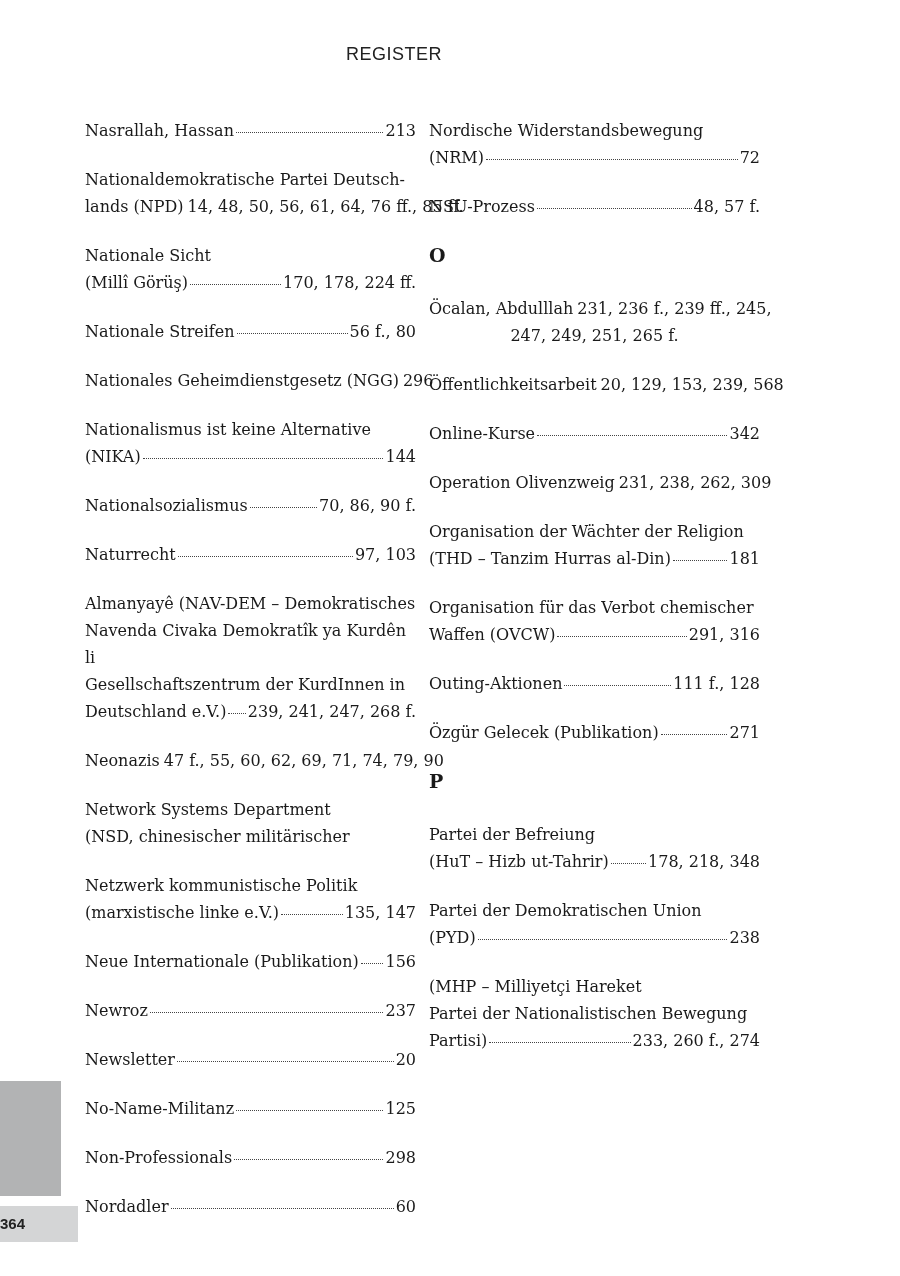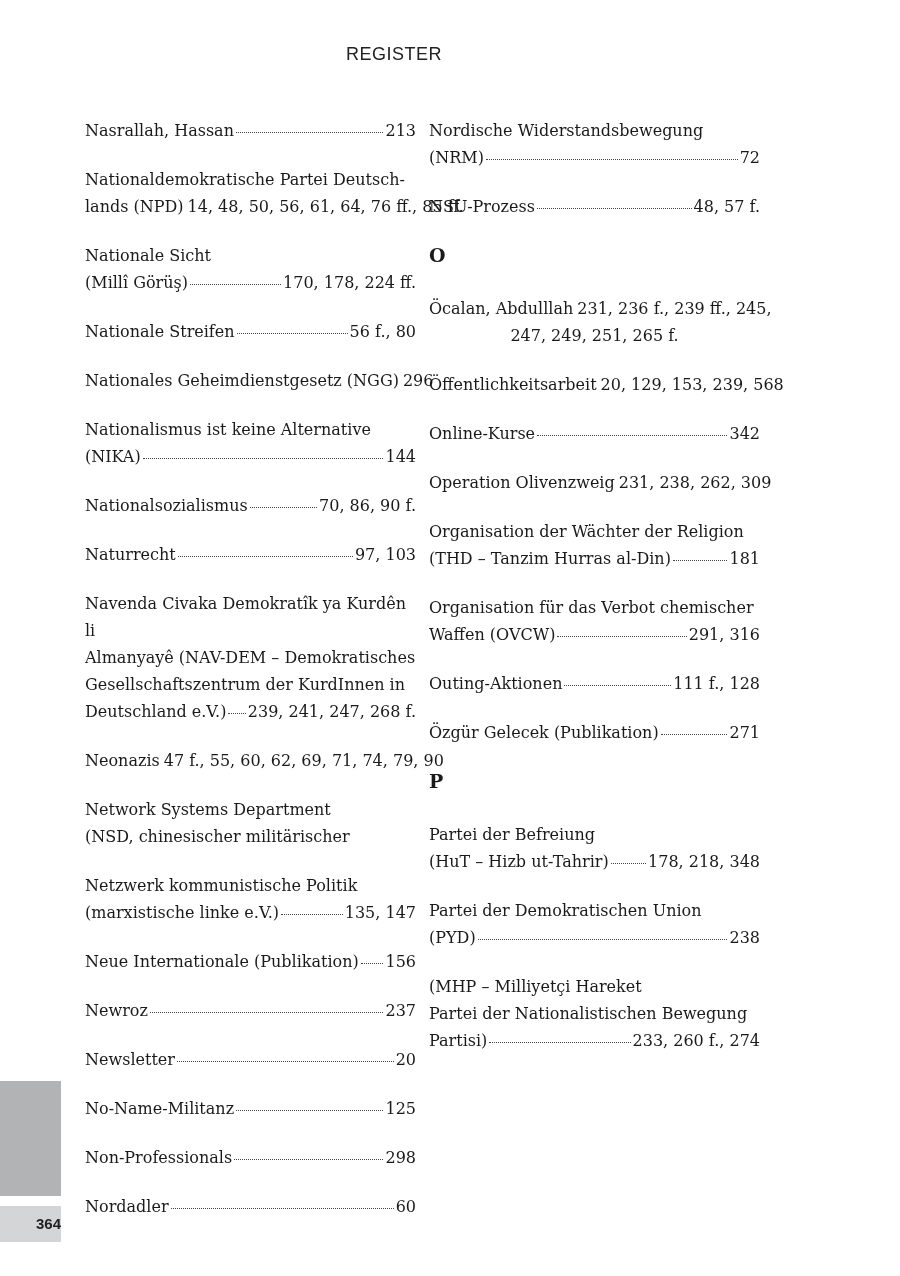--- a/index.html
+++ b/index.html
@@ -10,23 +10,23 @@
   .col { position:absolute; top:117px; width:331px; font-size:16px; line-height:27px; }
   .col.left { left:85px; }
   .col.right { left:422px;margin-left:7px; }
   .entry { margin-bottom:22px; }
   .entry .line { display:flex; align-items:baseline; white-space:nowrap; }
   .entry .dots { flex:1; overflow:hidden; margin:0 2px; border-bottom:1.5px dotted #444; height:0; align-self:baseline; transform:translateY(-3px); }
   .entry .pages { text-align:left; }
   .entry .pages-cont { text-align:center; }
   .letter { font-weight:bold; font-size:19px; line-height:27px; margin:10px 0 26px 0; }
   .tab-gray { position:absolute; left:0; top:1081px; width:61px; height:115px; background:#b2b3b4; }
-  .pagenum { position:absolute; left:0; top:1206px; width:61px; height:36px; background:#d4d5d6;
+  .pagenum { position:absolute; left:0; top:1206px; width:78px; height:36px; background:#d4d5d6;
              font-family:"Liberation Sans","DejaVu Sans",sans-serif; font-weight:bold; font-size:15px;
-             text-align:right; line-height:36px; color:#222; }
+             text-align:left; line-height:36px; color:#222; }
 </style>
 </head>
 <body>
 
 <div class="header">REGISTER</div>
 
 <div class="col left" id="colL">
     <div class="entry">
       <div class="line">
         <span>Nasrallah, Hassan</span>
@@ -80,22 +80,22 @@
       </div>
     </div>
     <div class="entry">
       <div class="line">
         <span>Naturrecht</span>
         <span class="dots"></span>
         <span class="pages">97, 103</span>
       </div>
     </div>
     <div class="entry">
+      <div>Almanyayê (NAV-DEM – Demokratisches</div>
       <div>Navenda Civaka Demokratîk ya Kurdên li</div>
-      <div>Almanyayê (NAV-DEM – Demokratisches</div>
       <div>Gesellschaftszentrum der KurdInnen in</div>
       <div class="line">
         <span>Deutschland e.V.)</span>
         <span class="dots"></span>
         <span class="pages">239, 241, 247, 268 f.</span>
       </div>
     </div>
     <div class="entry">
       <div class="line">
         <span>Neonazis</span>

